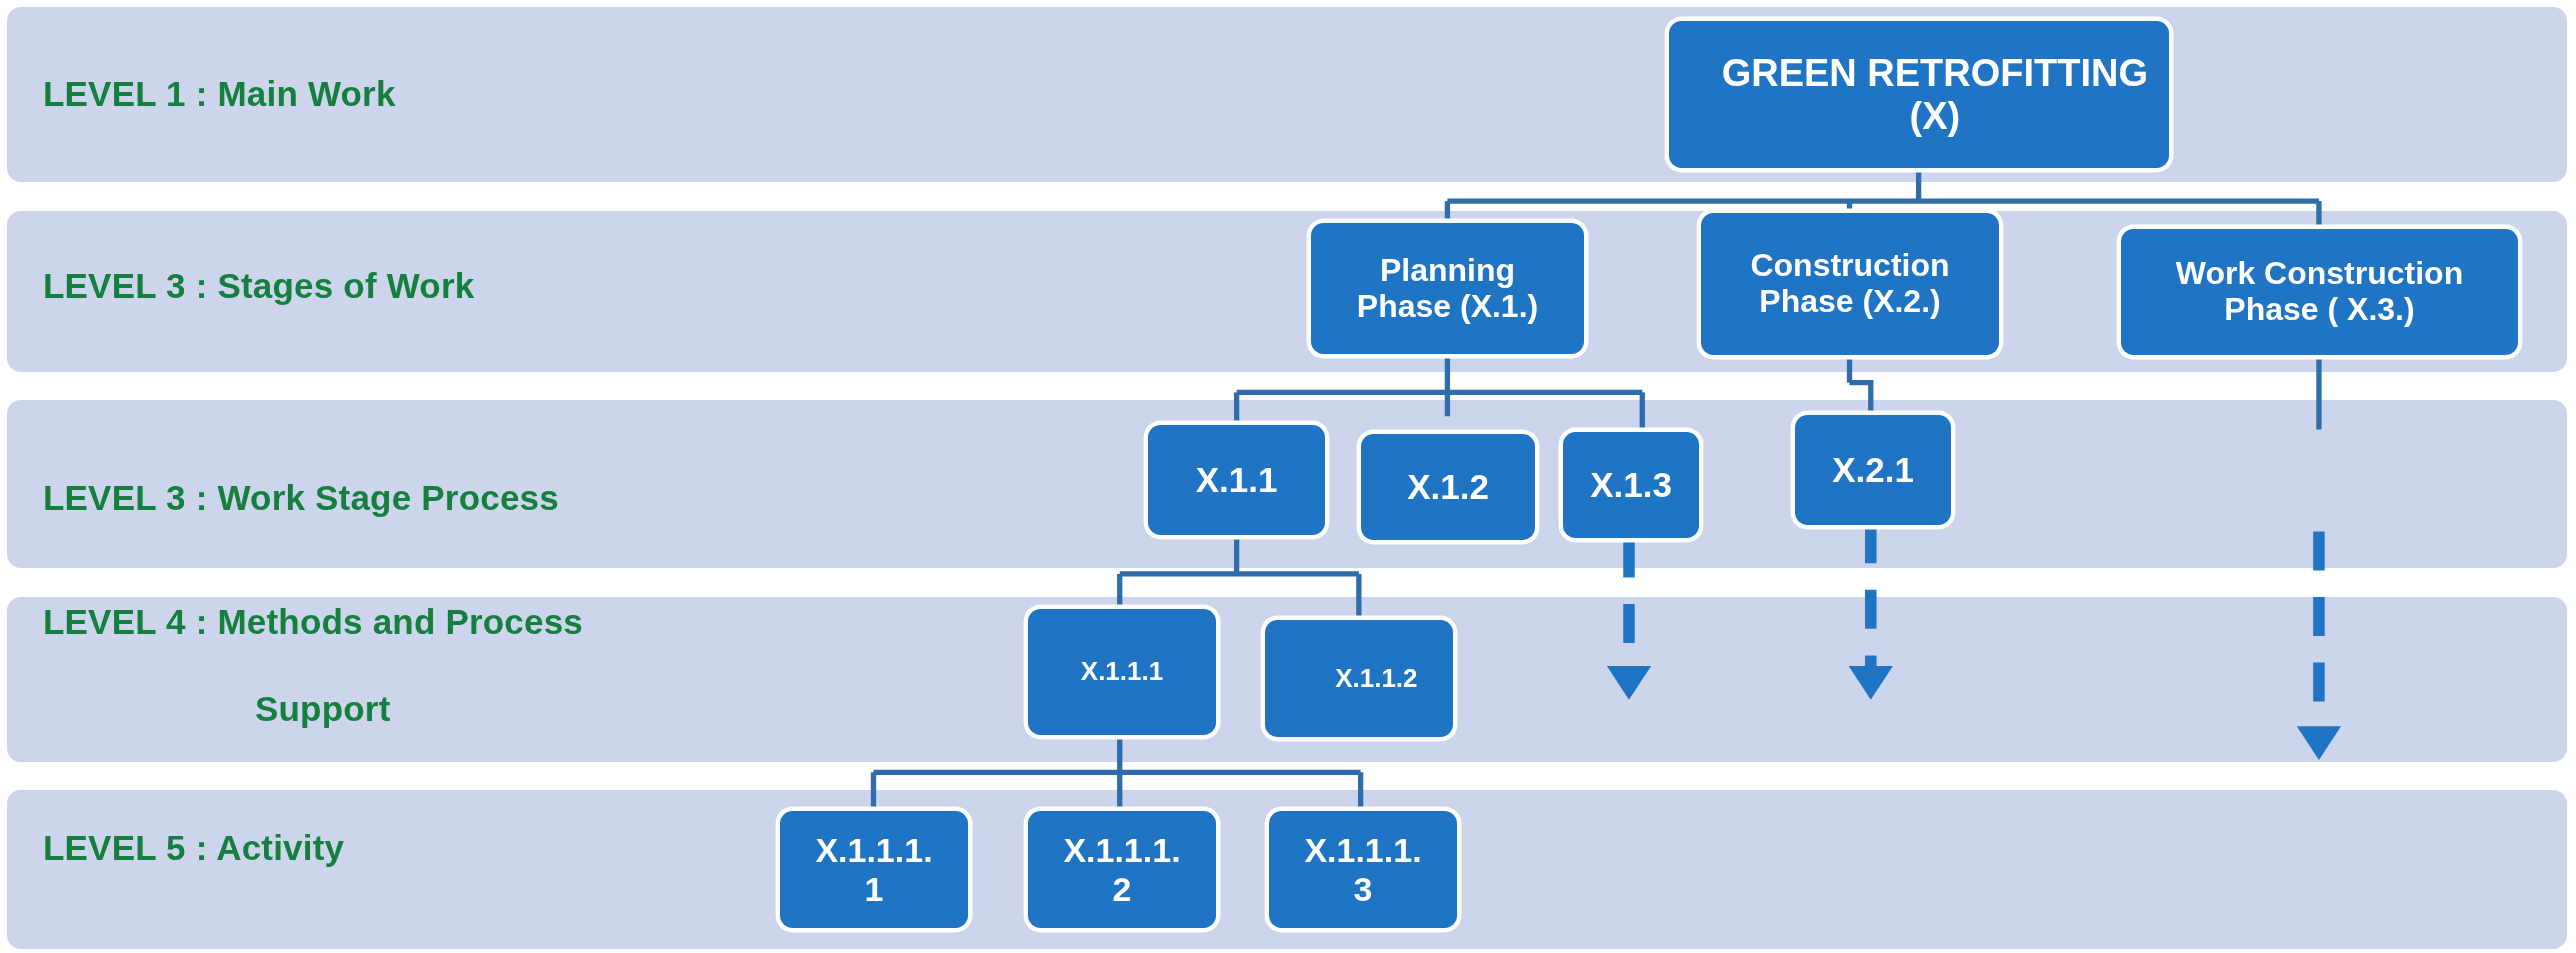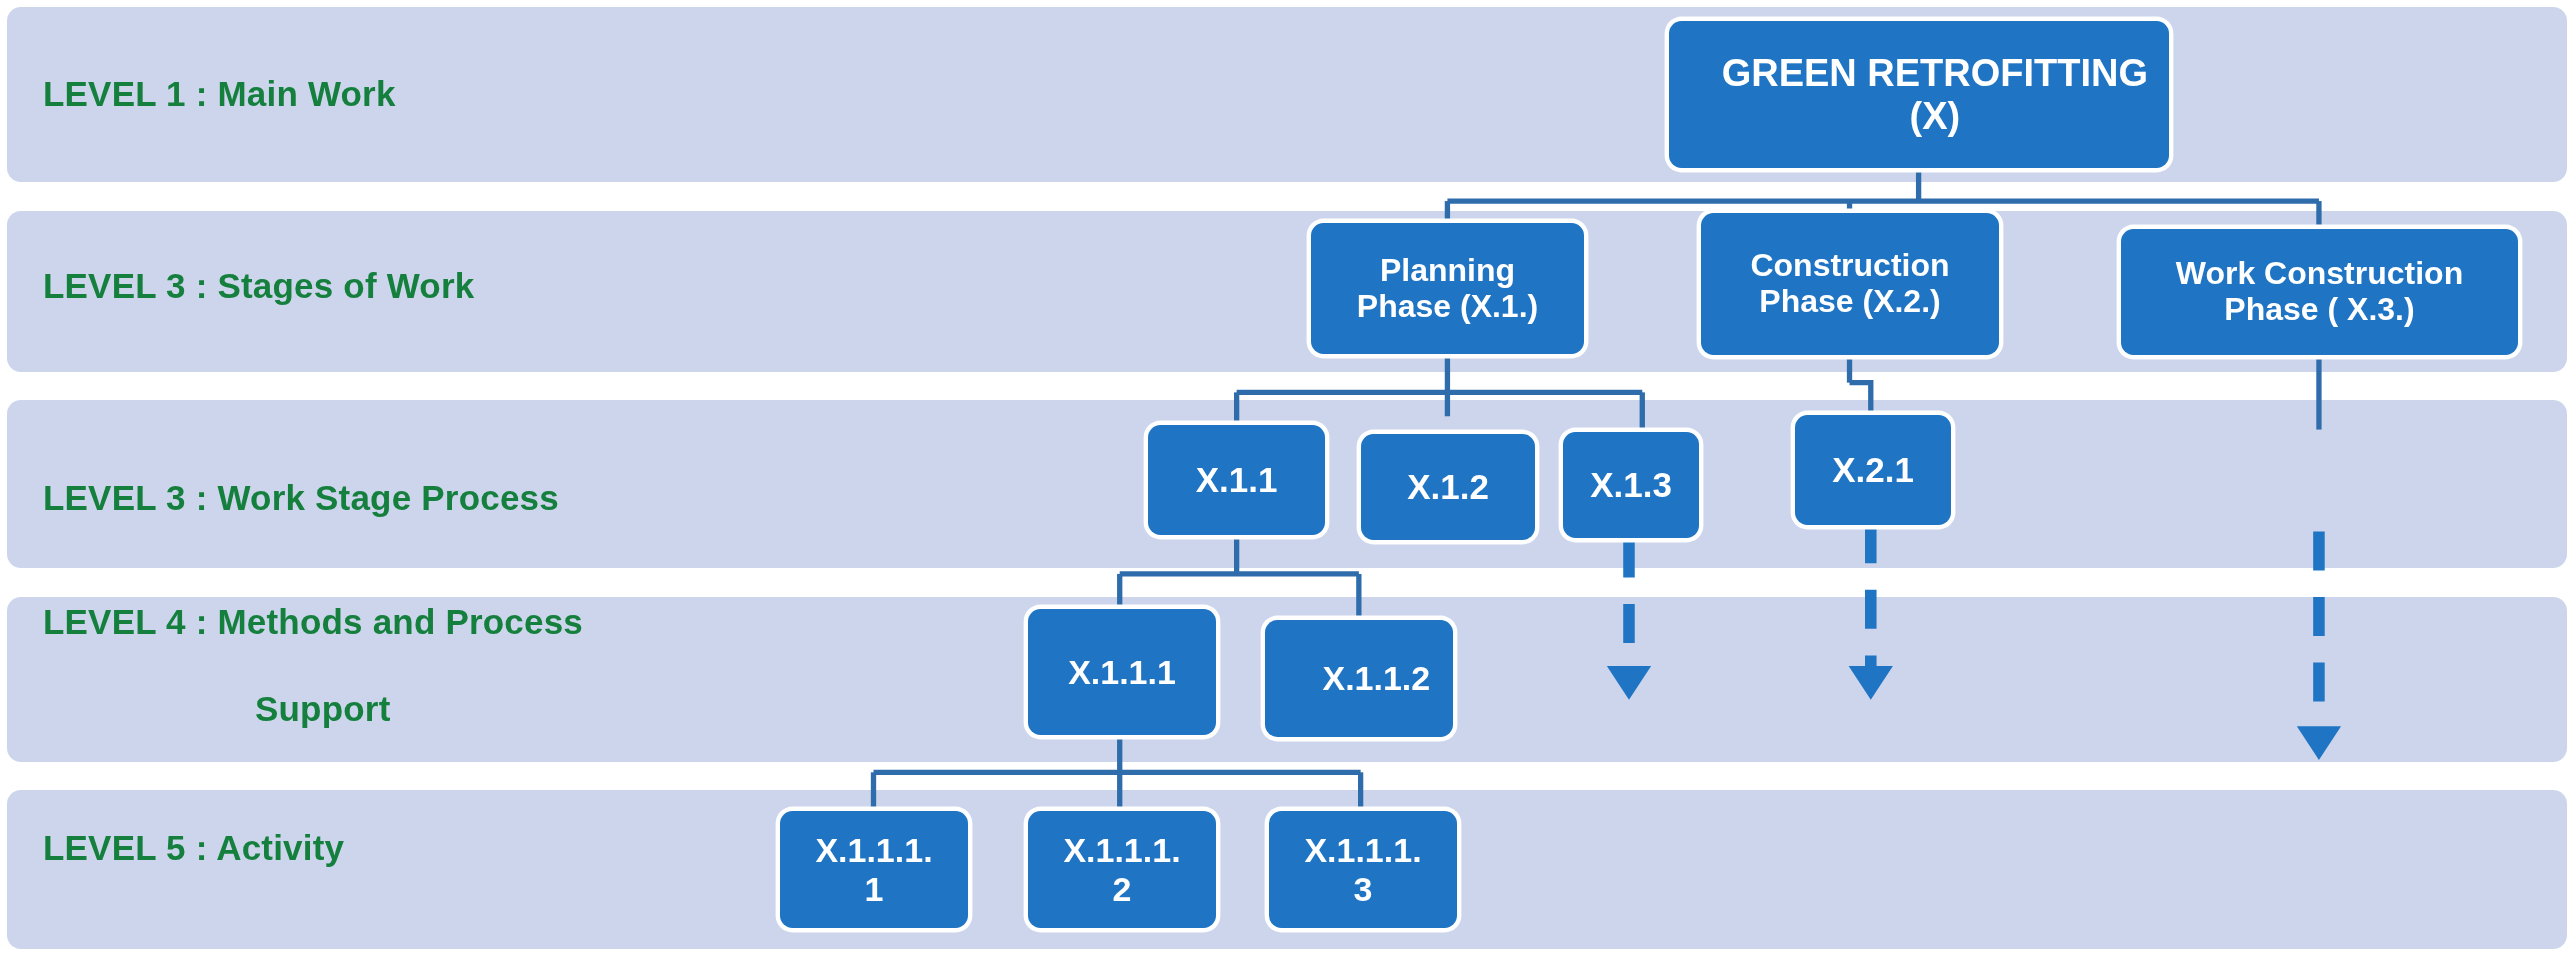--- a/index.html
+++ b/index.html
@@ -55,21 +55,21 @@
     text-align: center;
     box-sizing: border-box;
     line-height: 1.12;
     box-shadow: 0 0 0 4.4px #ffffff;
     white-space: pre-line;
     padding: 1.8px 5.3px;
   }
   .n-root   { font-size: 38px; padding-left: 37px; }
   .n-phase  { font-size: 32px; }
   .n-l3     { font-size: 35px; }
-  .n-l4     { font-size: 34px; }
+  .n-l4     { font-size: 26px; }
   .n-l5     { font-size: 34px; }
 </style>
 </head>
 <body>
 
 <div id="canvas">
 
   <div class="band" style="top:7px;height:175px;"></div>
   <div class="band" style="top:211px;height:161px;"></div>
   <div class="band" style="top:400px;height:168px;"></div>

